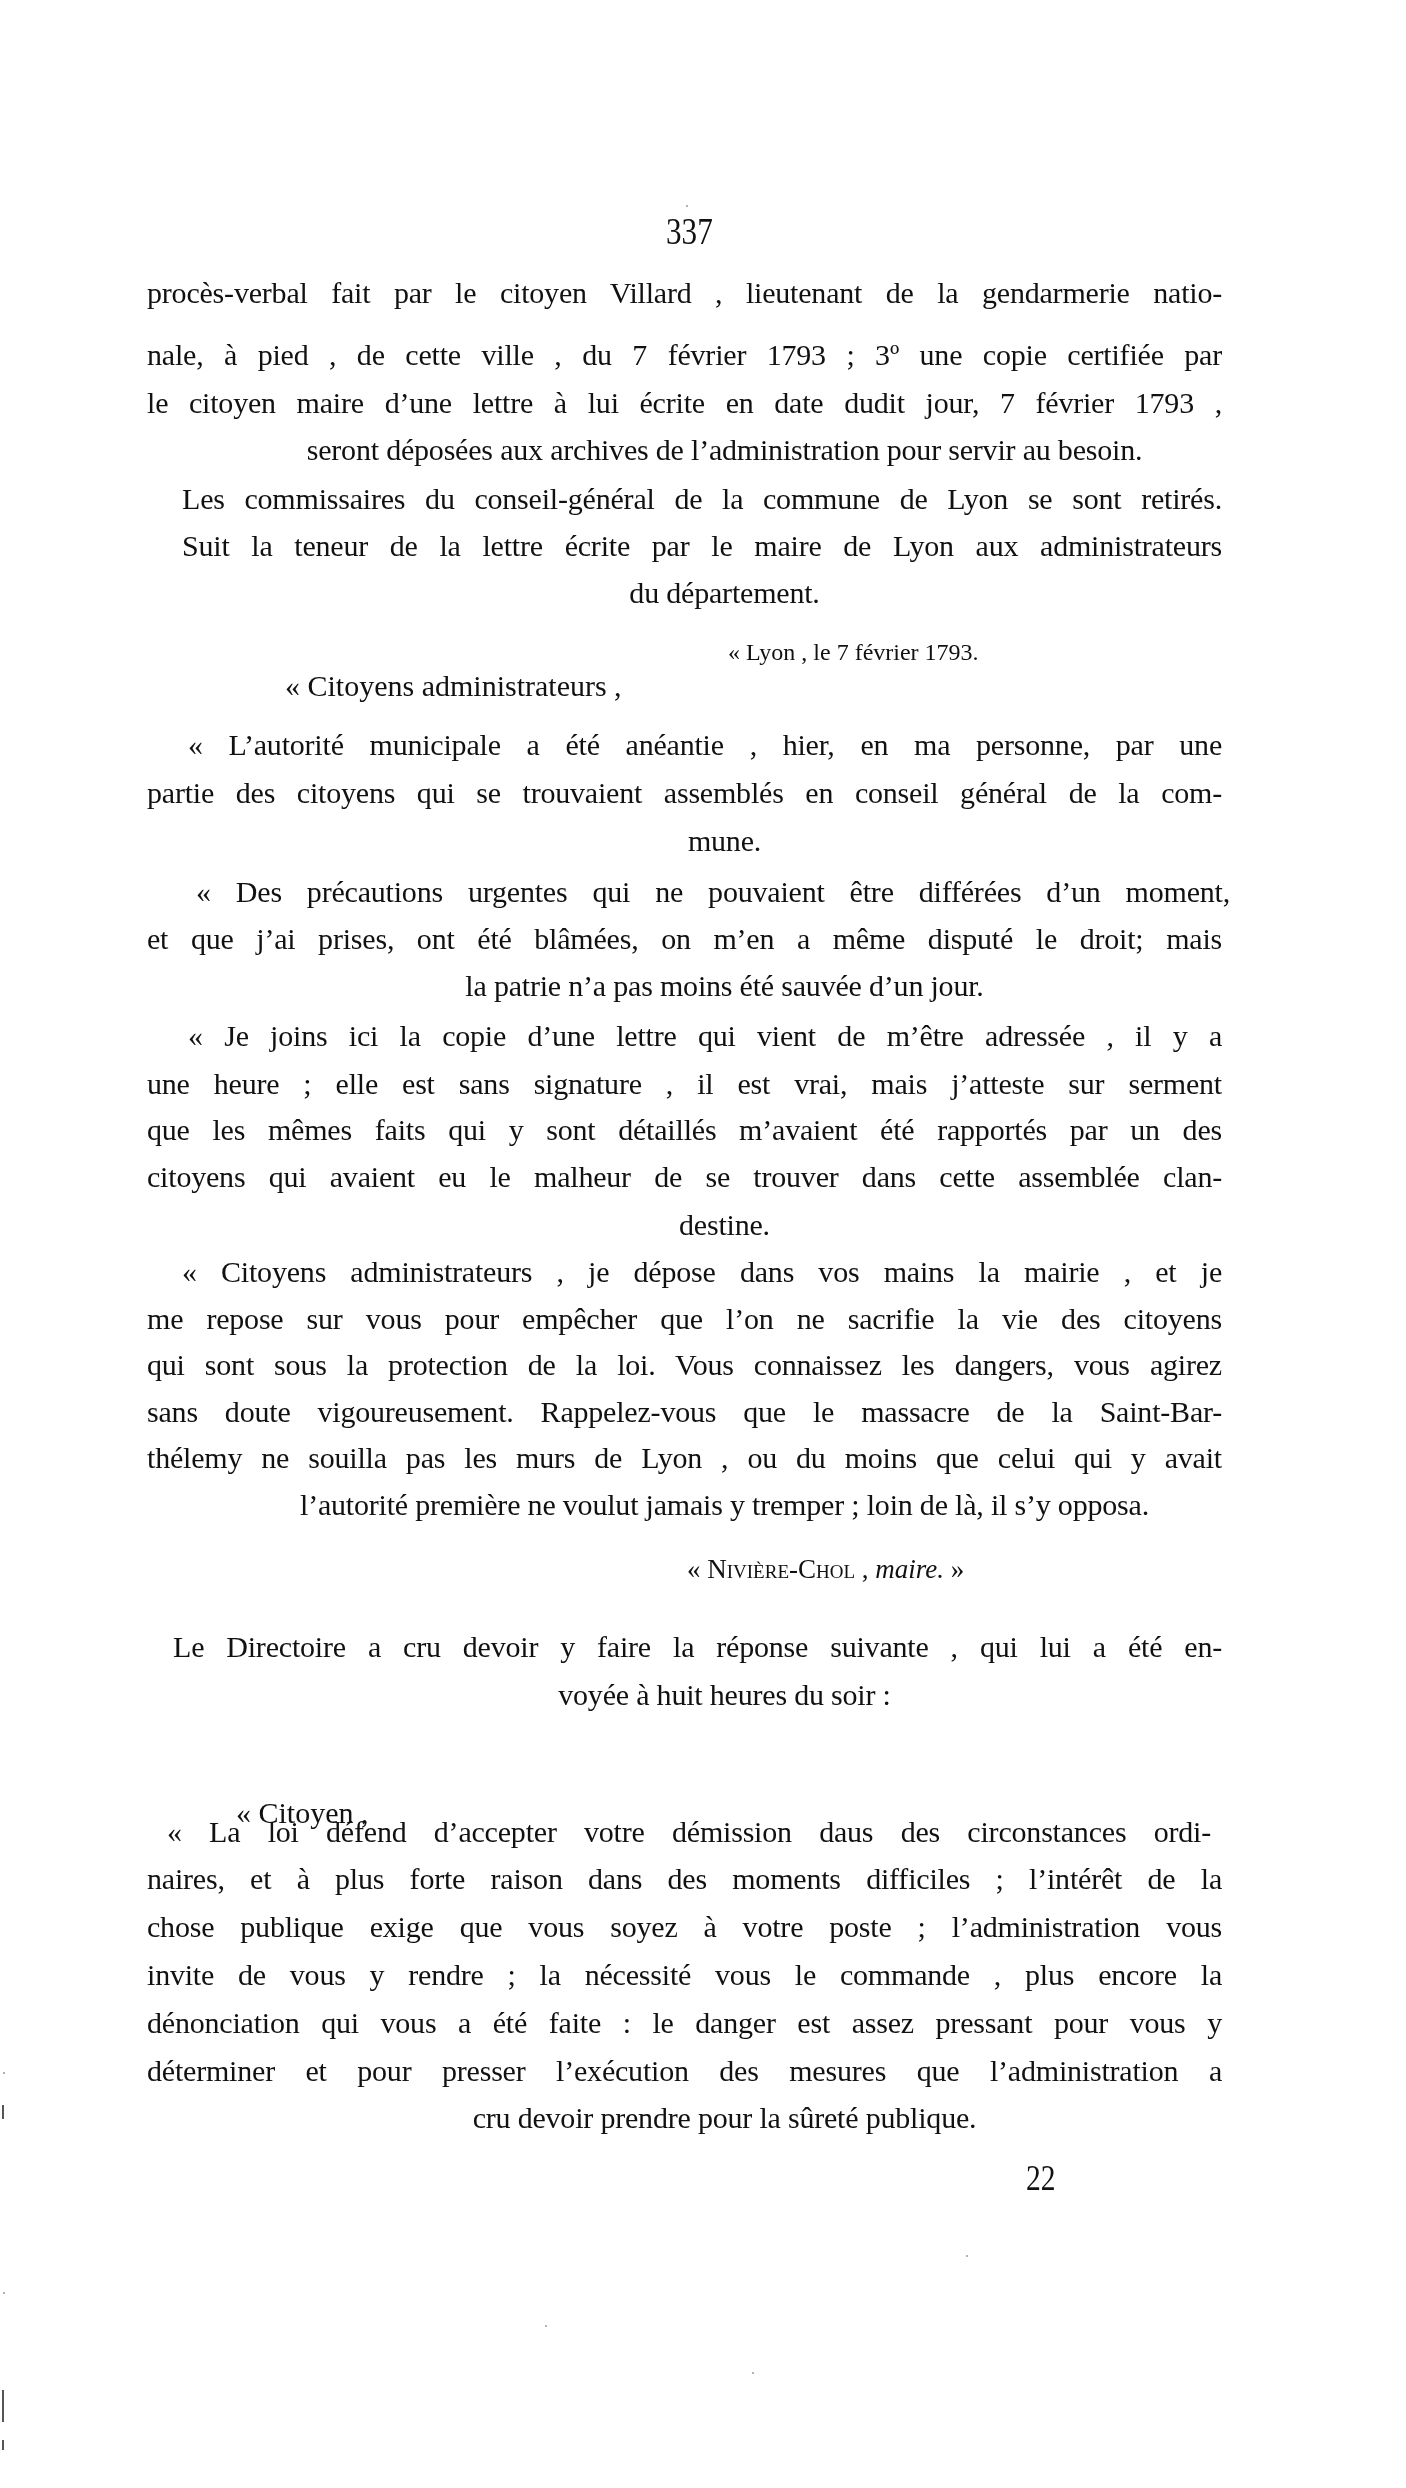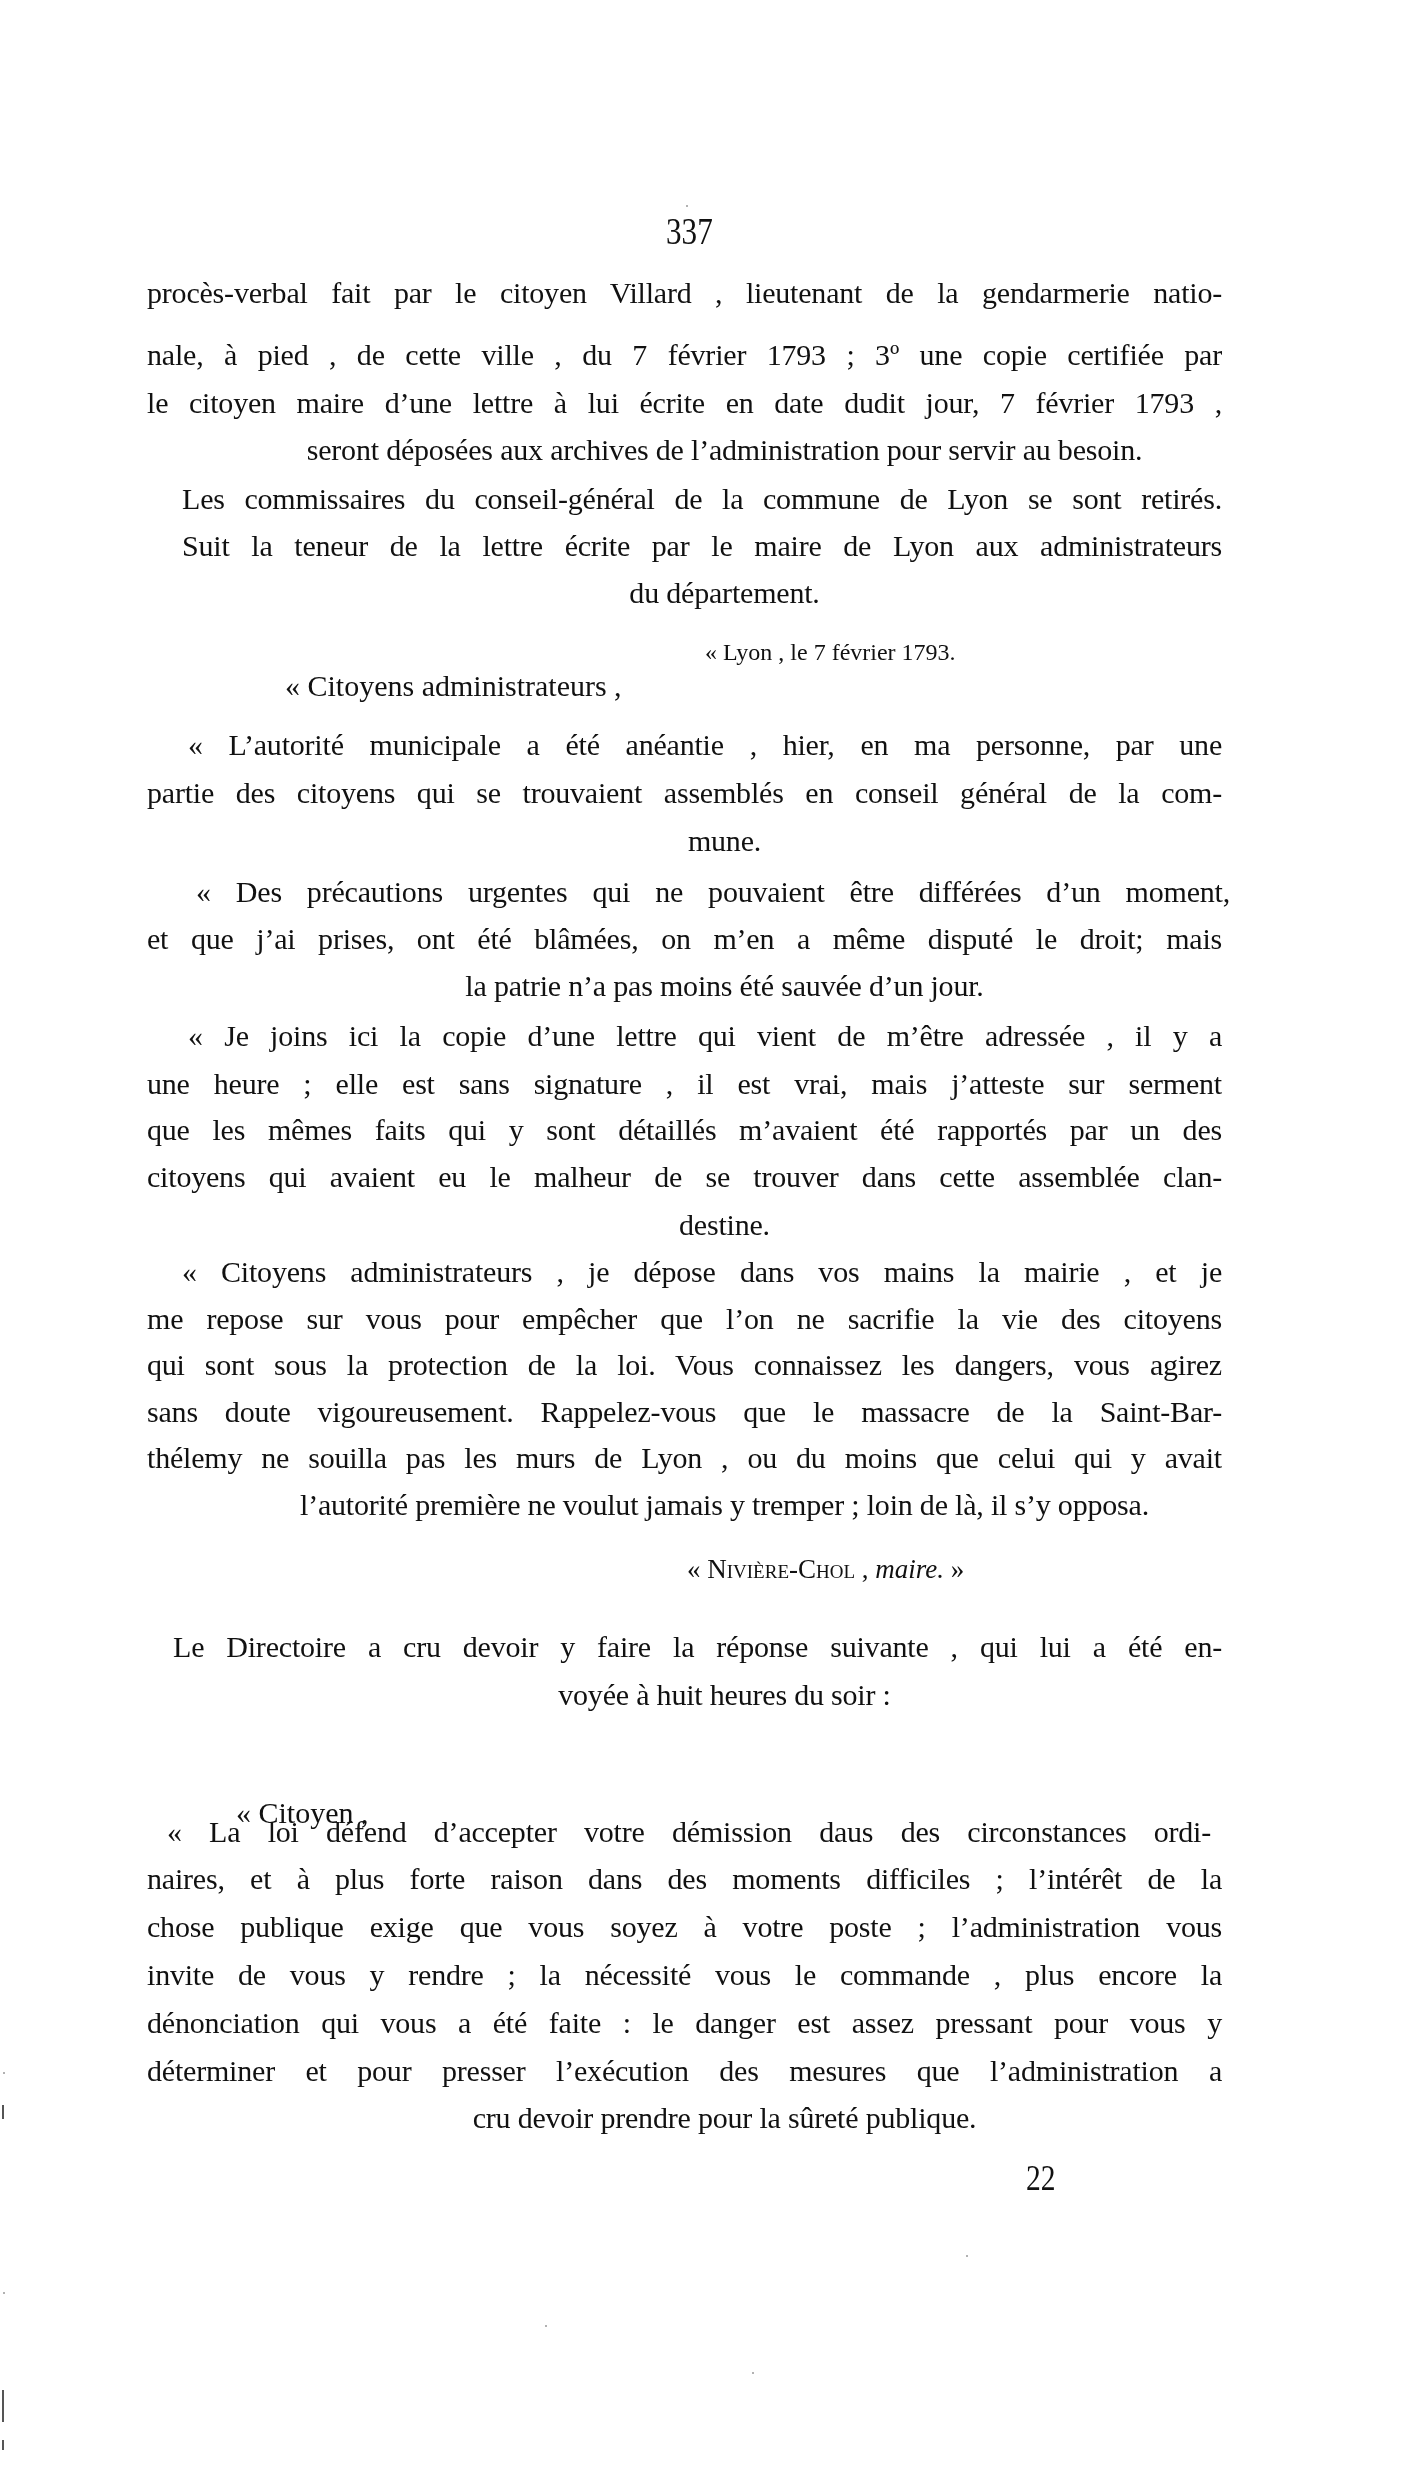--- a/index.html
+++ b/index.html
@@ -14,21 +14,21 @@
   }
   .line {
     position: absolute; left: 147px; width: 1075px;
     font-size: 30px; line-height: 36px; height: 36px;
     white-space: normal; overflow: visible;
     letter-spacing: -0.2px;
   }
   .line.full { text-align: justify; text-align-last: justify; }
   .line.last { text-align: center; margin-left: 40px; }
   .date-line {
-    position: absolute; font-size: 24px; line-height: 30px; white-space: nowrap;
+    position: absolute; font-size: 24px; line-height: 30px; white-space: nowrap; margin-left: 23px;
   }
   .salutation { position: absolute; font-size: 30px; line-height: 36px; white-space: nowrap; }
   .signature { position: absolute; font-size: 27px; line-height: 34px; white-space: nowrap; }
   .signature .sc { font-variant: small-caps; text-align: center; }
   .signature .it { font-style: italic; }
   .scan-mark { position: absolute; background: #555; width: 2px; }
   .scan-dot { position: absolute; background: #999; width: 2px; height: 2px; border-radius: 1px; }
 </style>
 </head>
 <body>

